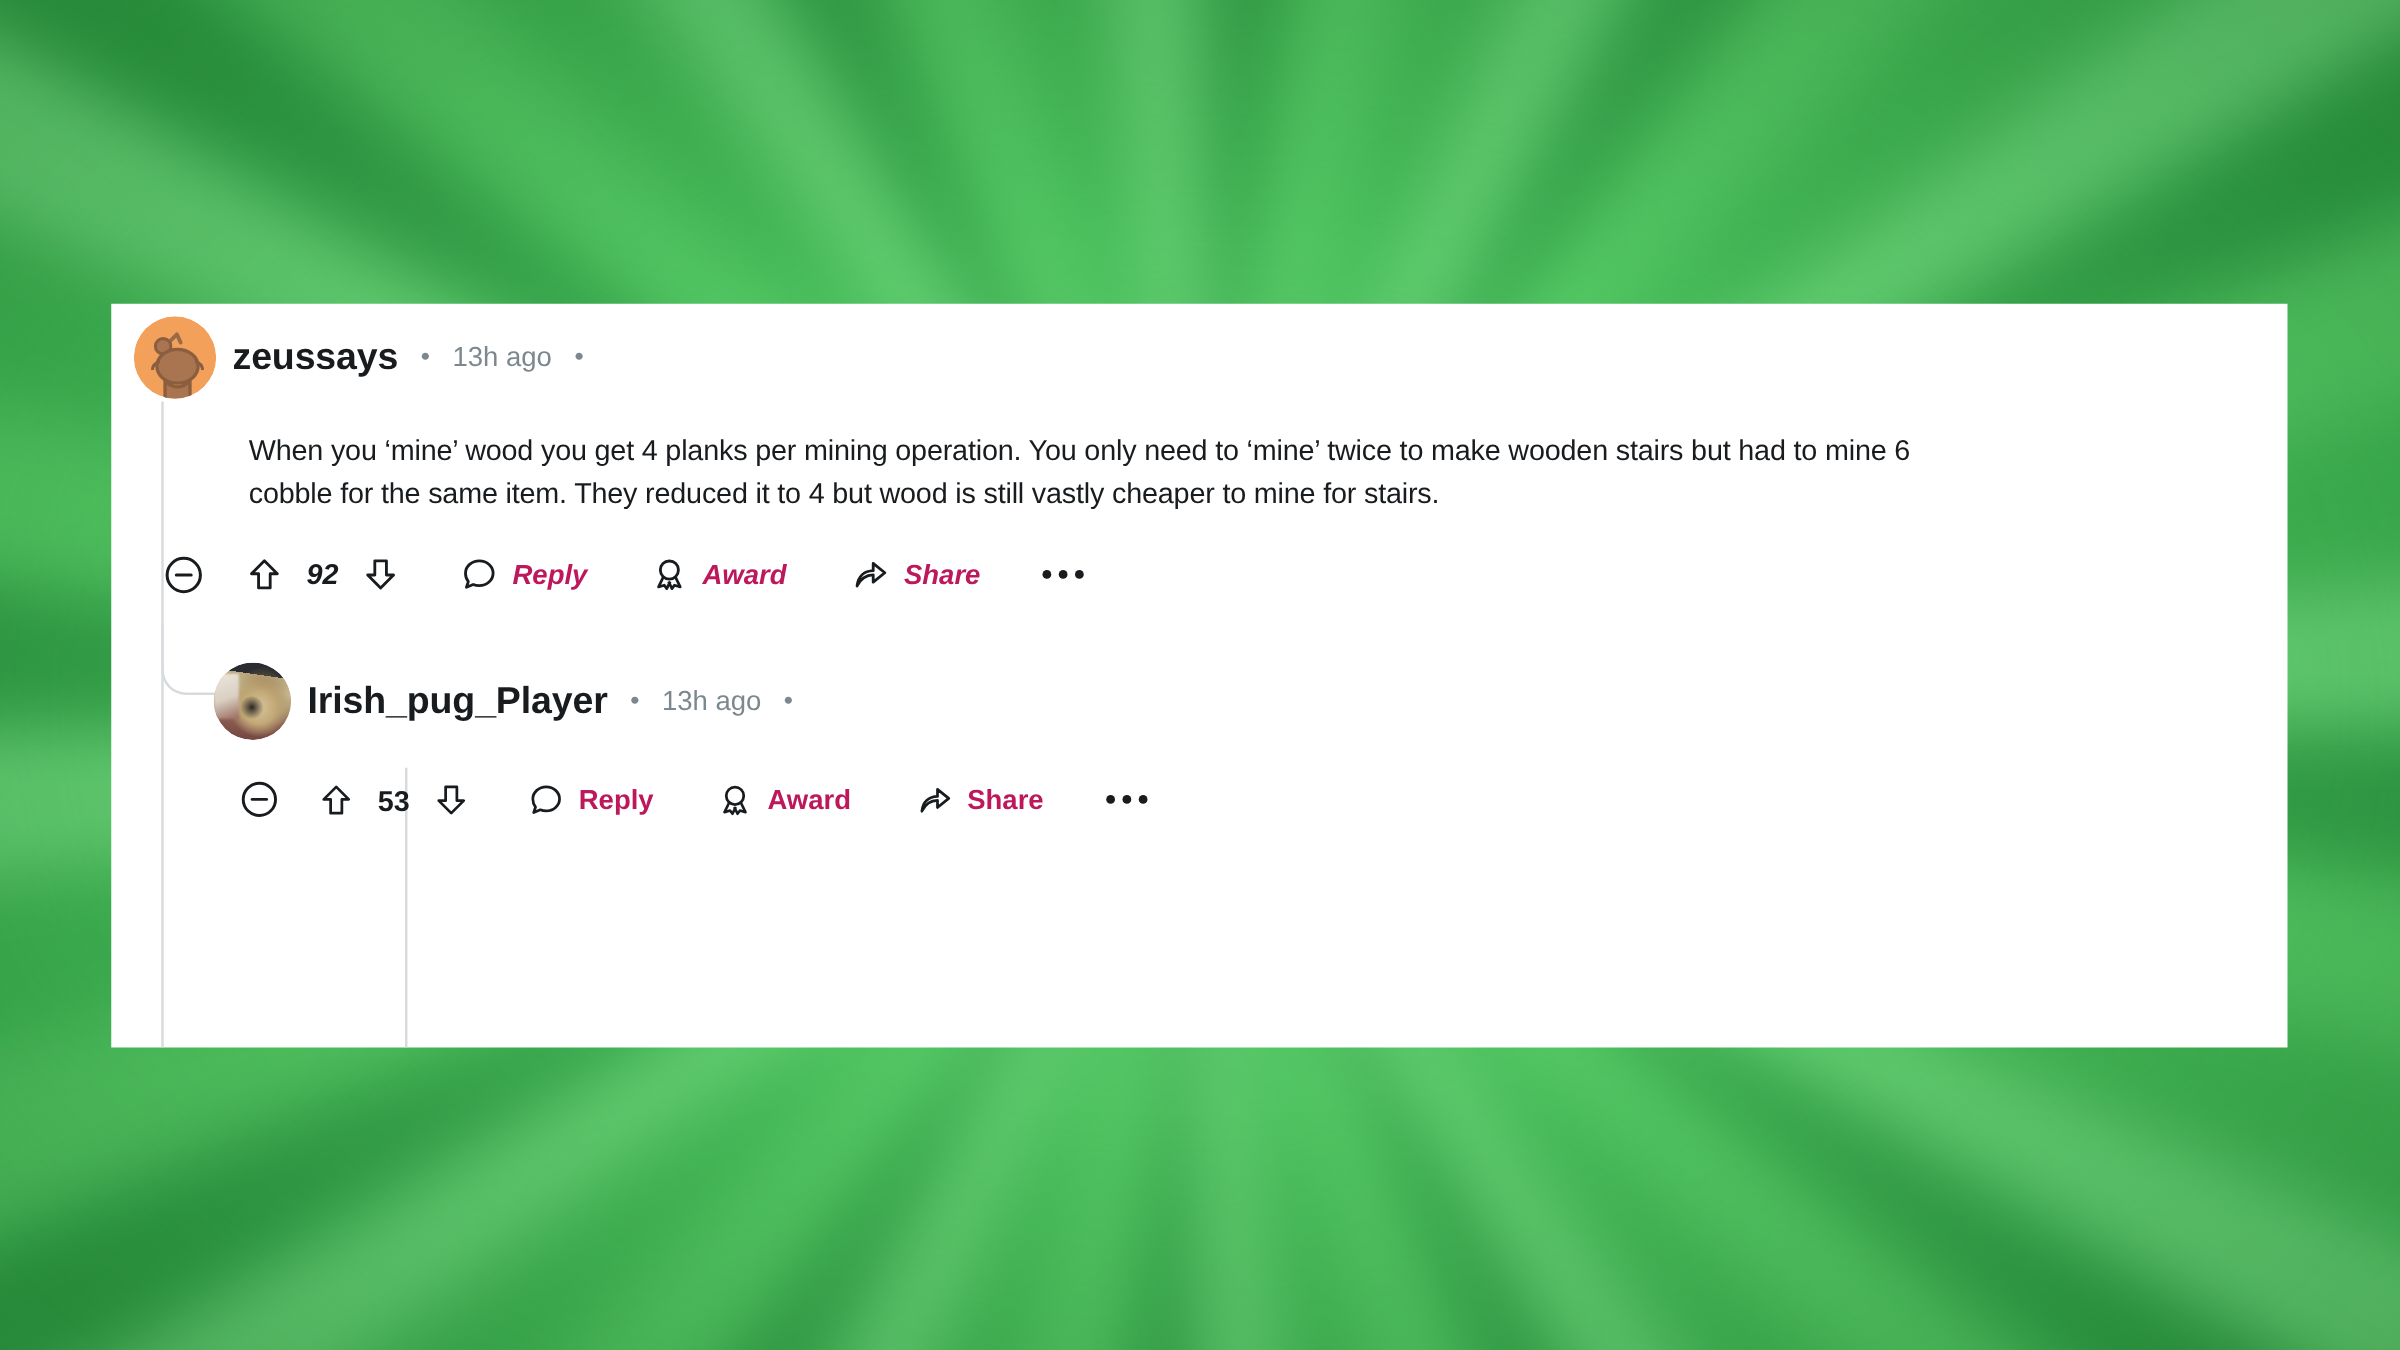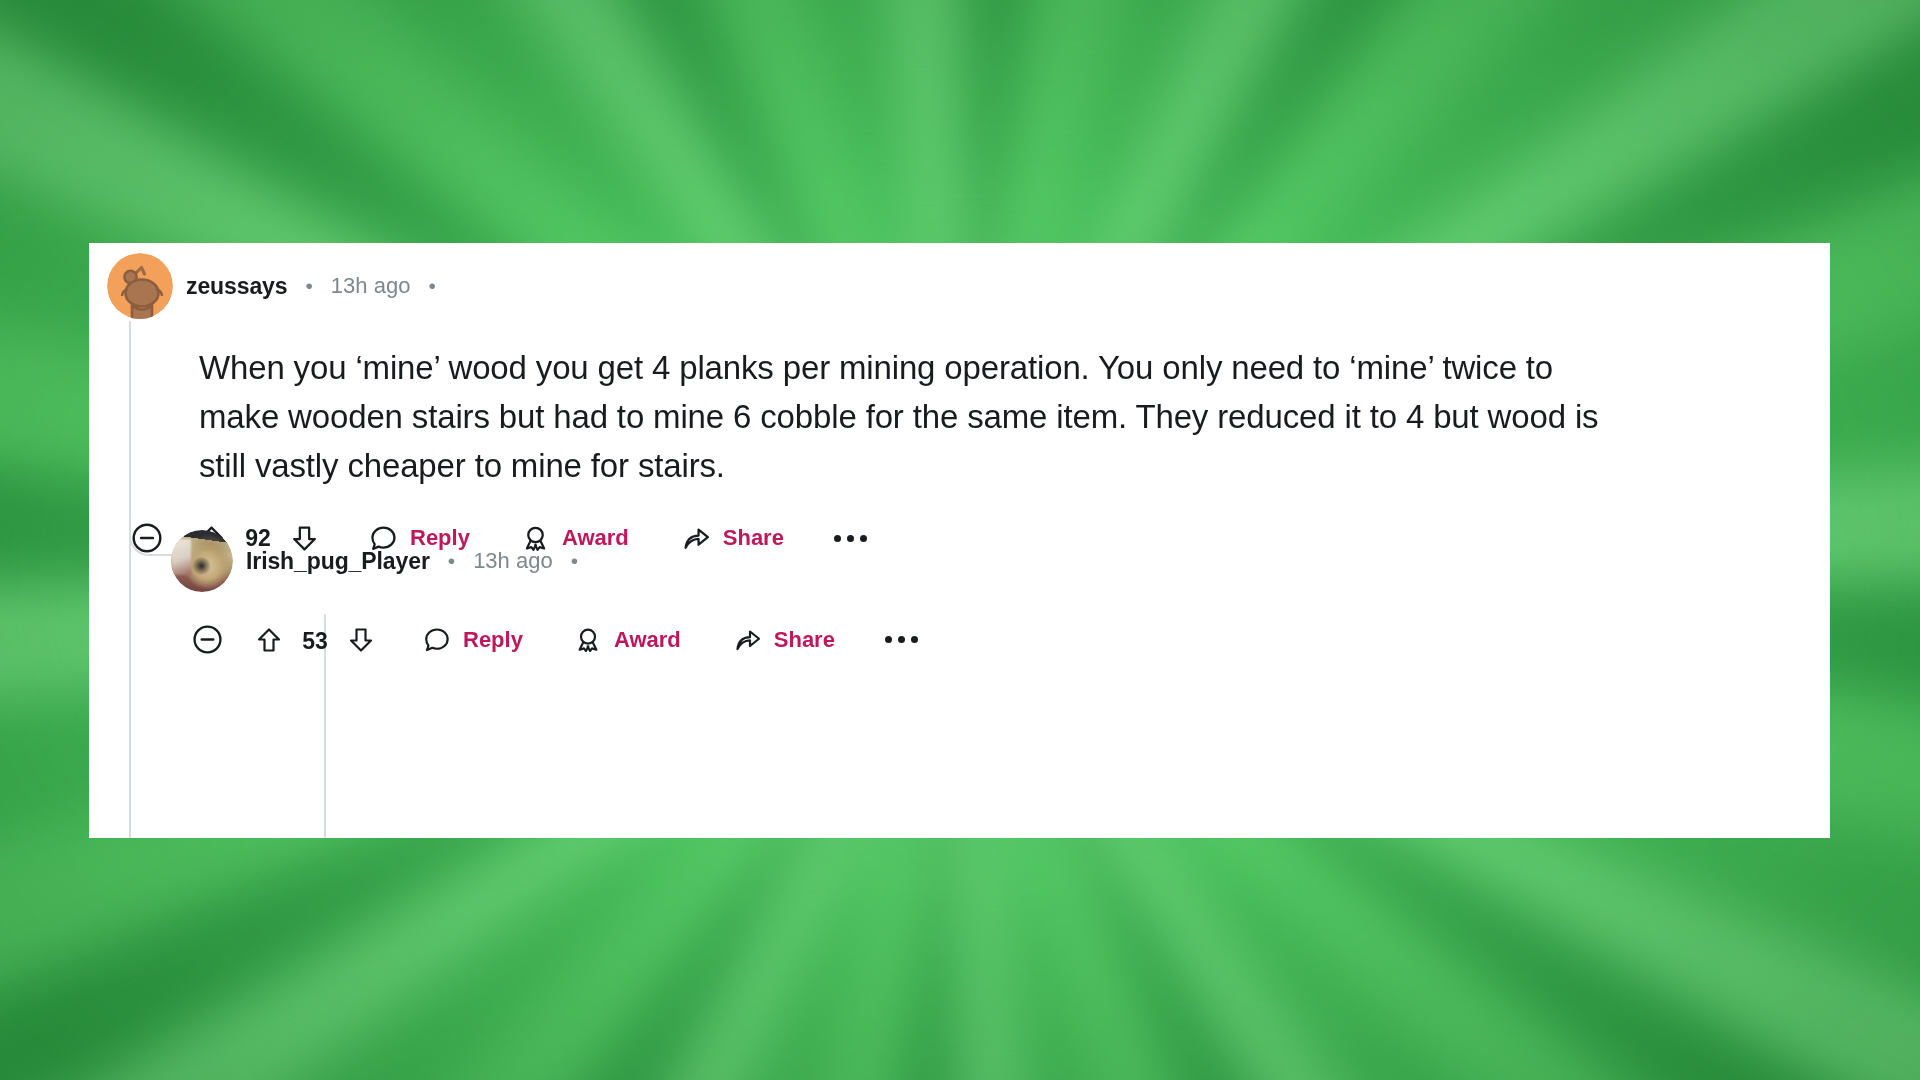--- a/index.html
+++ b/index.html
@@ -132,38 +132,38 @@
   }
   .dog-muzzle {
     position: absolute;
     left: 34%; top: 44%;
     width: 30%; height: 34%;
     border-radius: 50%;
     background: radial-gradient(circle at 50% 42%, #2a2622 0%, rgba(42,38,34,0) 62%);
   }
 
   .uname {
-    font-size: 23px;
+    font-size: 30px;
     font-weight: 700;
     color: #181c1f;
     letter-spacing: -.1px;
   }
   .dot {
     font-size: 21px;
     color: #7c888d;
     margin: 0 5px;
   }
   .tstamp {
     font-size: 22px;
     color: #7c888d;
     text-align: center;
   }
 
   .cbody {
-    font-size: 33px;
+    font-size: 23px;
     line-height: 1.49;
     color: #181c1f;
     letter-spacing: -.15px;
   }
 
   
   .actions {
     display: flex;
     align-items: center;
   }
@@ -236,21 +236,21 @@
         </svg>
       </div>
       <span class="uname">zeussays</span>
       <span class="dot">•</span>
       <span class="tstamp">13h ago</span>
       <span class="dot">•</span>
     </div>
 
     <div class="cbody" style="margin:24px 0 0 92px; width:1400px;">When you ‘mine’ wood you get 4 planks per mining operation. You only need to ‘mine’ twice to make wooden stairs but had to mine 6 cobble for the same item. They reduced it to 4 but wood is still vastly cheaper to mine for stairs.</div>
 
-    <div class="actions" style="margin:31px 0 0 23px; gap:0;">
+    <div class="actions" style="margin:31px 0 0 23px; gap:0;font-style:italic;">
 
       <div class="act" style="margin-right:32px;">
         <svg class="ico" width="34" height="34" viewBox="0 0 24 24">
           <circle cx="12" cy="12" r="9.4" fill="none" stroke="#181c1f" stroke-width="1.7"></circle>
           <line x1="7.8" y1="12" x2="16.2" y2="12" stroke="#181c1f" stroke-width="1.7" stroke-linecap="round"></line>
         </svg>
       </div>
 
       <div class="votes" style="margin-right:48px;">
         <svg class="ico" width="31" height="31" viewBox="0 0 24 24" style="cursor:pointer;">

